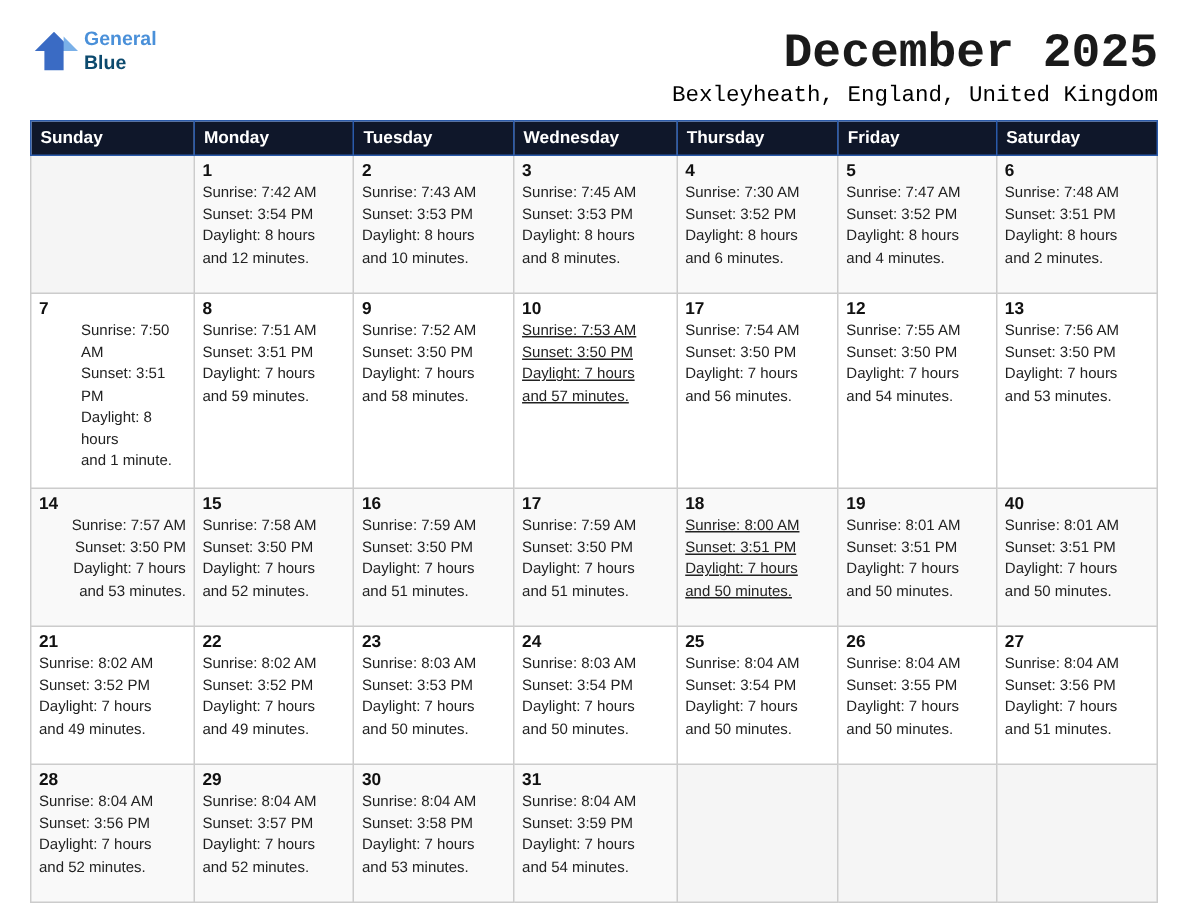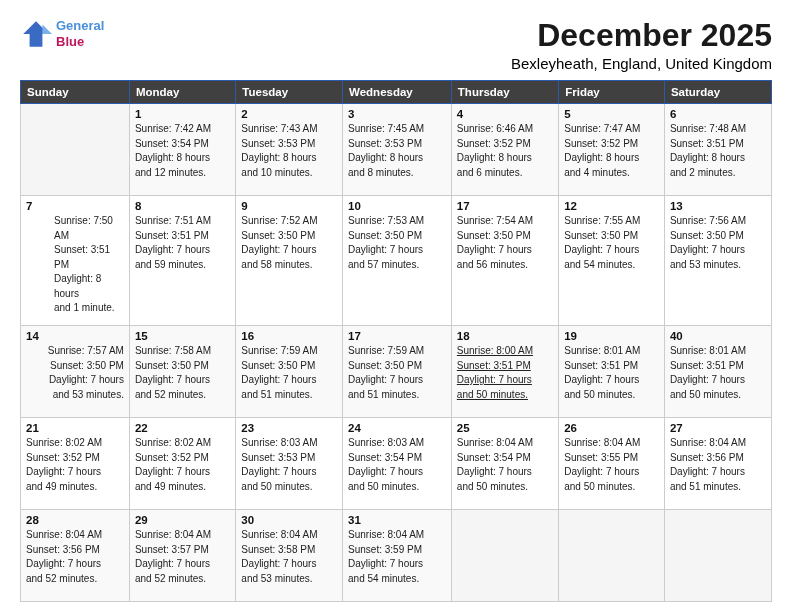--- a/index.html
+++ b/index.html
@@ -36,40 +36,41 @@
     }
     .logo-text span {
       color: #4a90d9;
     }
     .logo-icon {
       width: 32px;
       height: 32px;
     }
     .title-block {
       text-align: right;
+      font-family: Liberation Mono, monospace;
     }
     .month-title {
       font-size: 32px;
       font-weight: bold;
       color: #1a1a1a;
       line-height: 1.1;
     }
     .location {
       font-size: 15px;
       color: #000000;
       margin-top: 2px;
     }
     .calendar {
       flex: 1;
       border-collapse: collapse;
       width: 100%;
       font-size: 10.5px;
     }
     .calendar th {
-      background: #404040;
+      background: #0f172a;
       color: #fff;
       text-align: left;
       padding: 5px 6px;
       font-size: 11.5px;
       font-weight: bold;
       border: 1px solid #2a5aaa;
     }
     .calendar td {
       border: 1px solid #ccc;
       vertical-align: top;
@@ -107,21 +108,21 @@
 
 <div class="page">
   <div class="header">
     <div class="logo">
       <svg class="logo-icon" viewBox="0 0 40 40">
         <polygon points="20,4 36,20 28,20 28,36 12,36 12,20 4,20" fill="#3a6bc4"></polygon>
         <polygon points="28,8 40,20 28,20" fill="#7ab0e8"></polygon>
       </svg>
       <div class="logo-text">
         <div><span>General</span></div>
-        <div><span style="color:#be185d">Blue</span></div>
+        <div><span style="color:#0c4a6e">Blue</span></div>
       </div>
     </div>
     <div class="title-block">
       <div class="month-title">December 2025</div>
       <div class="location">Bexleyheath, England, United Kingdom</div>
     </div>
   </div>
 
   <table class="calendar">
     <thead>
@@ -154,21 +155,21 @@
           </td>
           <td>
             <div class="day-num">3</div>
             <div class="day-info" style="white-space: pre-line;">Sunrise: 7:45 AM
 Sunset: 3:53 PM
 Daylight: 8 hours
 and 8 minutes.</div>
           </td>
           <td>
             <div class="day-num">4</div>
-            <div class="day-info" style="white-space: pre-line;">Sunrise: 6:46 AM
+            <div class="day-info" style="white-space: pre-line;">Sunrise: 7:30 AM
 Sunset: 3:52 PM
 Daylight: 8 hours
 and 6 minutes.</div>
           </td>
           <td>
             <div class="day-num">5</div>
             <div class="day-info" style="white-space: pre-line;">Sunrise: 7:47 AM
 Sunset: 3:52 PM
 Daylight: 8 hours
 and 4 minutes.</div>
@@ -198,21 +199,21 @@
           </td>
           <td>
             <div class="day-num">9</div>
             <div class="day-info" style="white-space: pre-line;">Sunrise: 7:52 AM
 Sunset: 3:50 PM
 Daylight: 7 hours
 and 58 minutes.</div>
           </td>
           <td>
             <div class="day-num">10</div>
-            <div class="day-info" style="white-space: pre-line;">Sunrise: 7:53 AM
+            <div class="day-info" style="white-space: pre-line; text-decoration: underline;">Sunrise: 7:53 AM
 Sunset: 3:50 PM
 Daylight: 7 hours
 and 57 minutes.</div>
           </td>
           <td>
             <div class="day-num">17</div>
             <div class="day-info" style="white-space: pre-line;">Sunrise: 7:54 AM
 Sunset: 3:50 PM
 Daylight: 7 hours
 and 56 minutes.</div>

